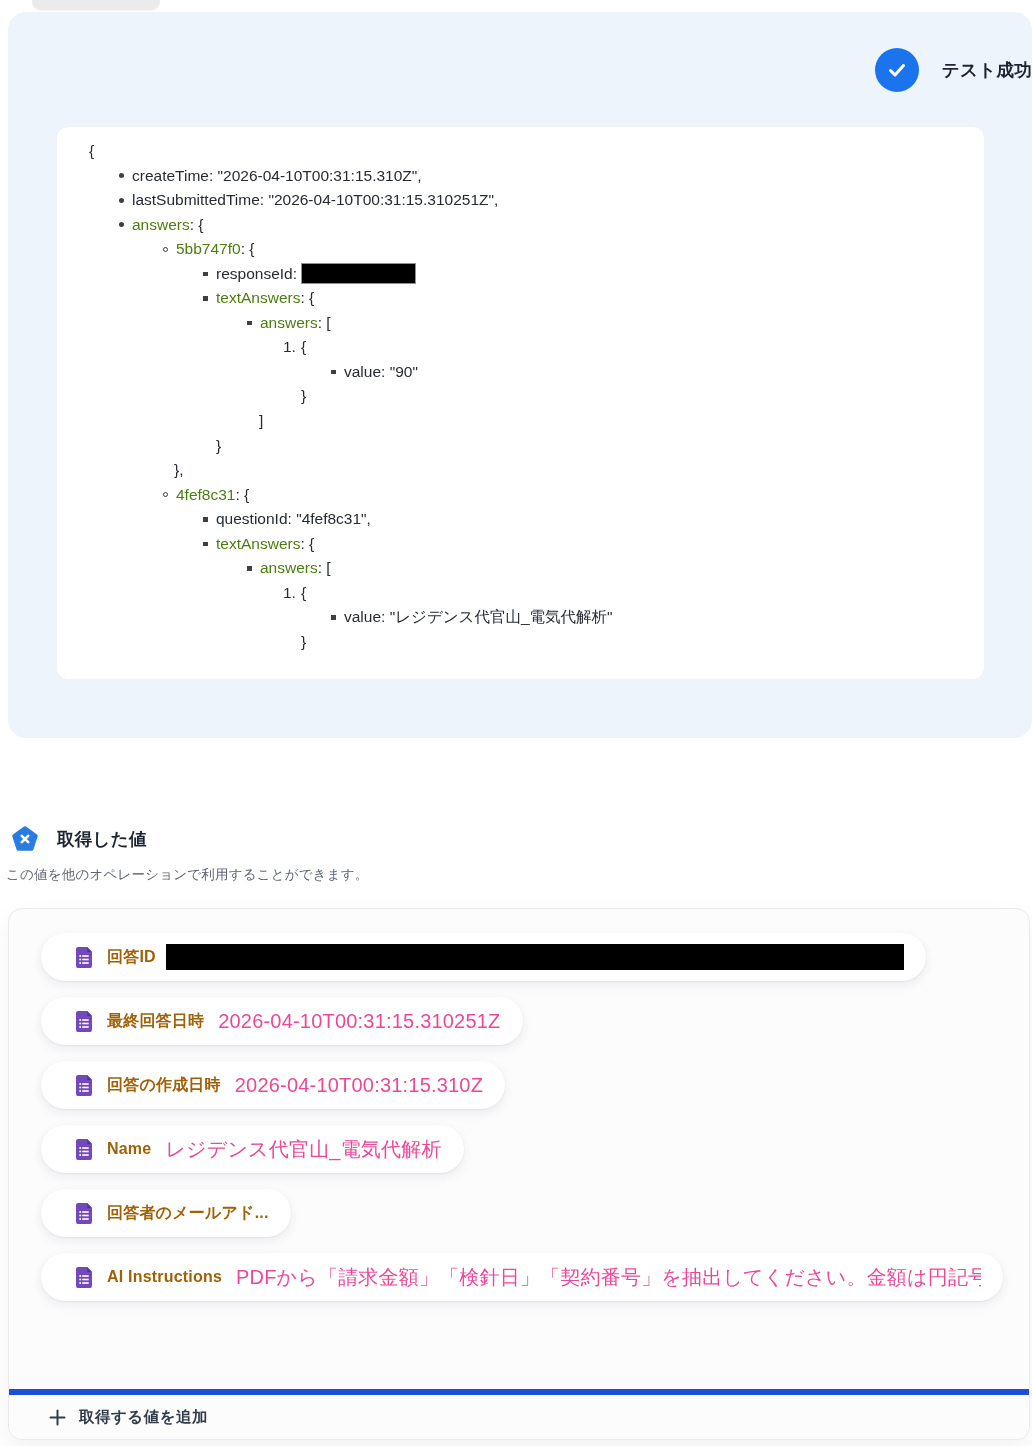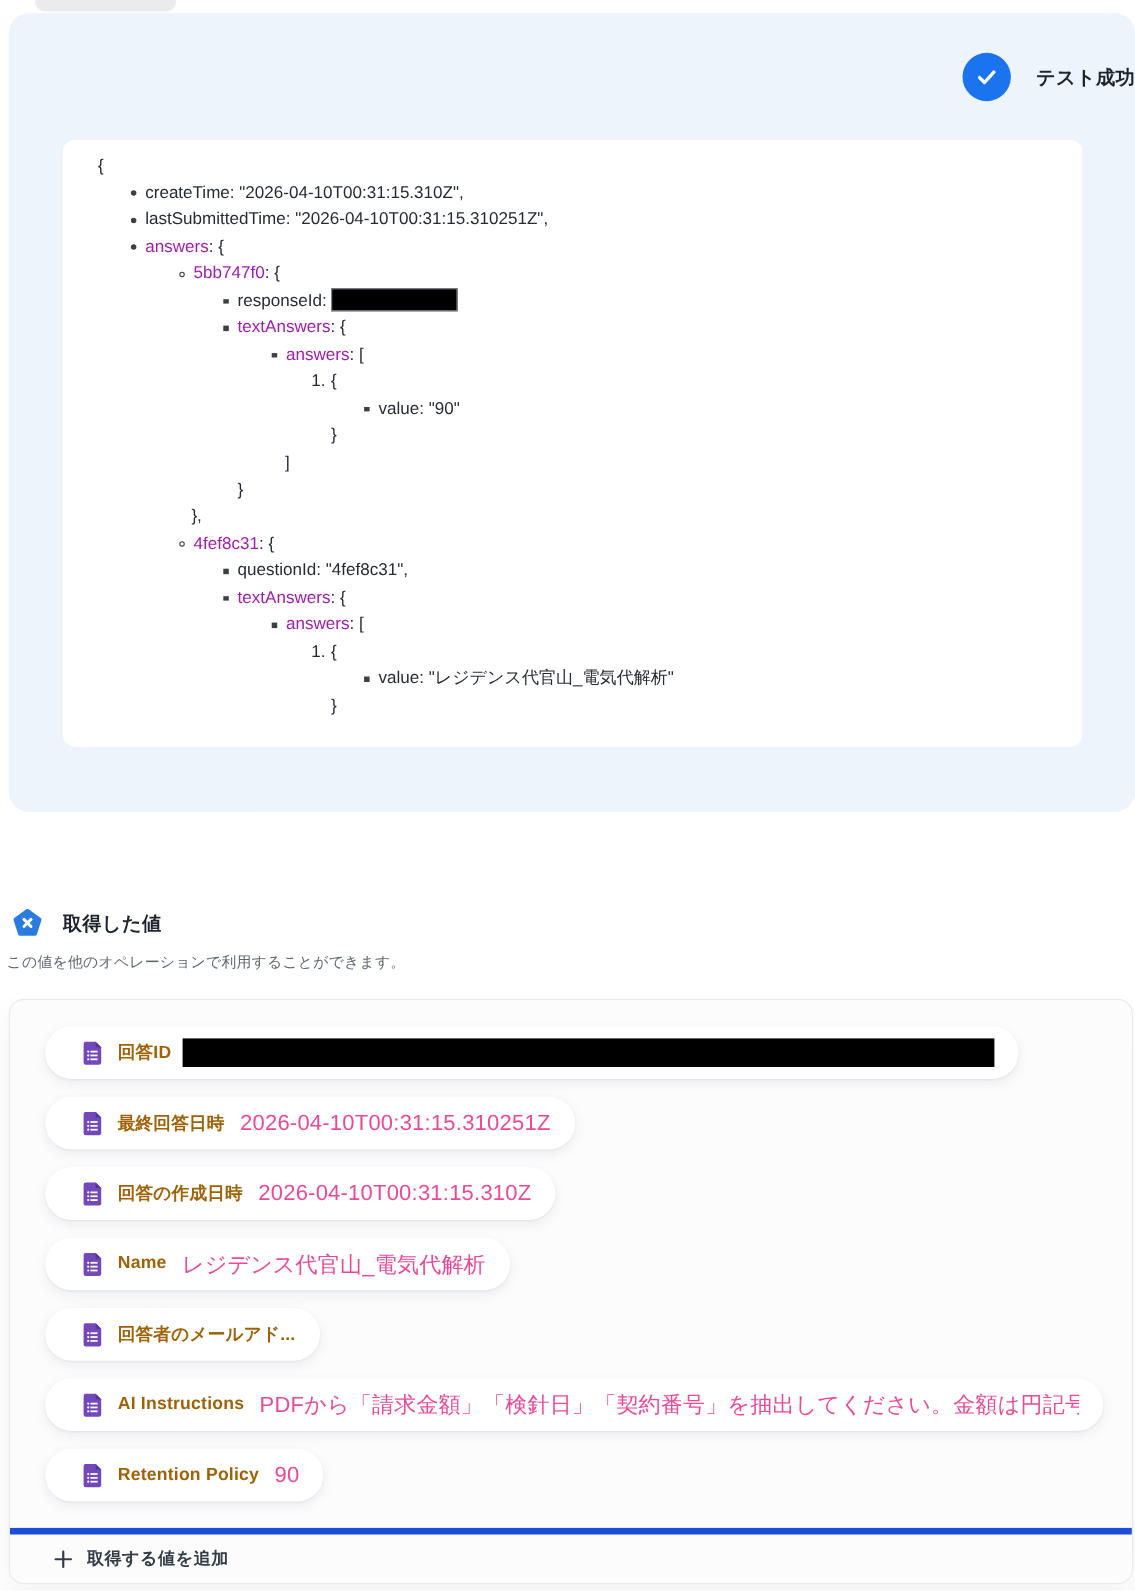--- a/index.html
+++ b/index.html
@@ -29,21 +29,21 @@
     background:#ffffff; border-radius:12px; border:1px solid #f0f2f5;
     overflow:hidden; padding:12px 10px 0 32px;
     font-size:15.5px; color:#262b33;
   }
   .code-line { position:relative; line-height:24.55px; height:24.55px; white-space:nowrap; }
   .code-line .mk { position:absolute; top:0; height:24.55px; display:flex; align-items:center; justify-content:center; width:13px; }
   .mk-disc   { width:5px;  height:5px;  border-radius:50%; background:#3c4043; }
   .mk-circle { width:5px;  height:5px;  border-radius:50%; border:1.6px solid #3c4043; background:transparent; }
   .mk-square { width:4.5px; height:4.5px; background:#3c4043; }
   .num-prefix { display:inline-block; width:18px; }
-  .tok-b { color:#a21caf; cursor:pointer;margin-top:23px; }
+  .tok-b { color:#4d7c0f; cursor:pointer;margin-top:23px; }
   .redact {
     display:inline-block; background:#000; vertical-align:middle;
     height:21px; border:1px solid #8b9097; margin-top:-3px;
   }
   
   .values-head {
     position:absolute; top:826px; left:12px; display:flex; align-items:center; gap:19px;
   }
   .values-title { font-size:17.5px; font-weight:bold; color:#1c2430; letter-spacing:.3px; }
   .values-subtitle {
@@ -242,36 +242,20 @@
             <rect x="7.2" y="9.2" width="6.5" height="1.6" fill="#fff"></rect>
             <circle cx="5.2" cy="13.5" r="1" fill="#fff"></circle>
             <rect x="7.2" y="12.7" width="6.5" height="1.6" fill="#fff"></rect>
             <circle cx="5.2" cy="17" r="1" fill="#fff"></circle>
             <rect x="7.2" y="16.2" width="6.5" height="1.6" fill="#fff"></rect>
           </svg>
         </span>
         <span class="chip-label">AI Instructions</span>
         <span class="chip-value">PDFから「請求金額」「検針日」「契約番号」を抽出してください。金額は円記号を除いた数値のみにし...</span>
       </div>
-      <div class="chip">
-        <span class="chip-icon">
-          <svg width="18" height="23" viewBox="0 0 18 23">
-            <path d="M1 3 a2 2 0 0 1 2-2 H12 L17 6 V20 a2 2 0 0 1 -2 2 H3 a2 2 0 0 1 -2-2 Z" fill="#7348b9"></path>
-            <path d="M12 1 L17 6 H12 Z" fill="#56349b"></path>
-            <circle cx="5.2" cy="10" r="1" fill="#fff"></circle>
-            <rect x="7.2" y="9.2" width="6.5" height="1.6" fill="#fff"></rect>
-            <circle cx="5.2" cy="13.5" r="1" fill="#fff"></circle>
-            <rect x="7.2" y="12.7" width="6.5" height="1.6" fill="#fff"></rect>
-            <circle cx="5.2" cy="17" r="1" fill="#fff"></circle>
-            <rect x="7.2" y="16.2" width="6.5" height="1.6" fill="#fff"></rect>
-          </svg>
-        </span>
-        <span class="chip-label">Retention Policy</span>
-        <span class="chip-value">90</span>
-      </div>
     </div>
   <div class="values-footer">
     <span style="display:flex;font-weight:400;">
       <svg width="17" height="17" viewBox="0 0 17 17">
         <path d="M8.5 1.5 V15.5 M1.5 8.5 H15.5" stroke="#333d49" stroke-width="2" stroke-linecap="round"></path>
       </svg>
     </span>
     <span>取得する値を追加</span>
   </div>
 </section>

